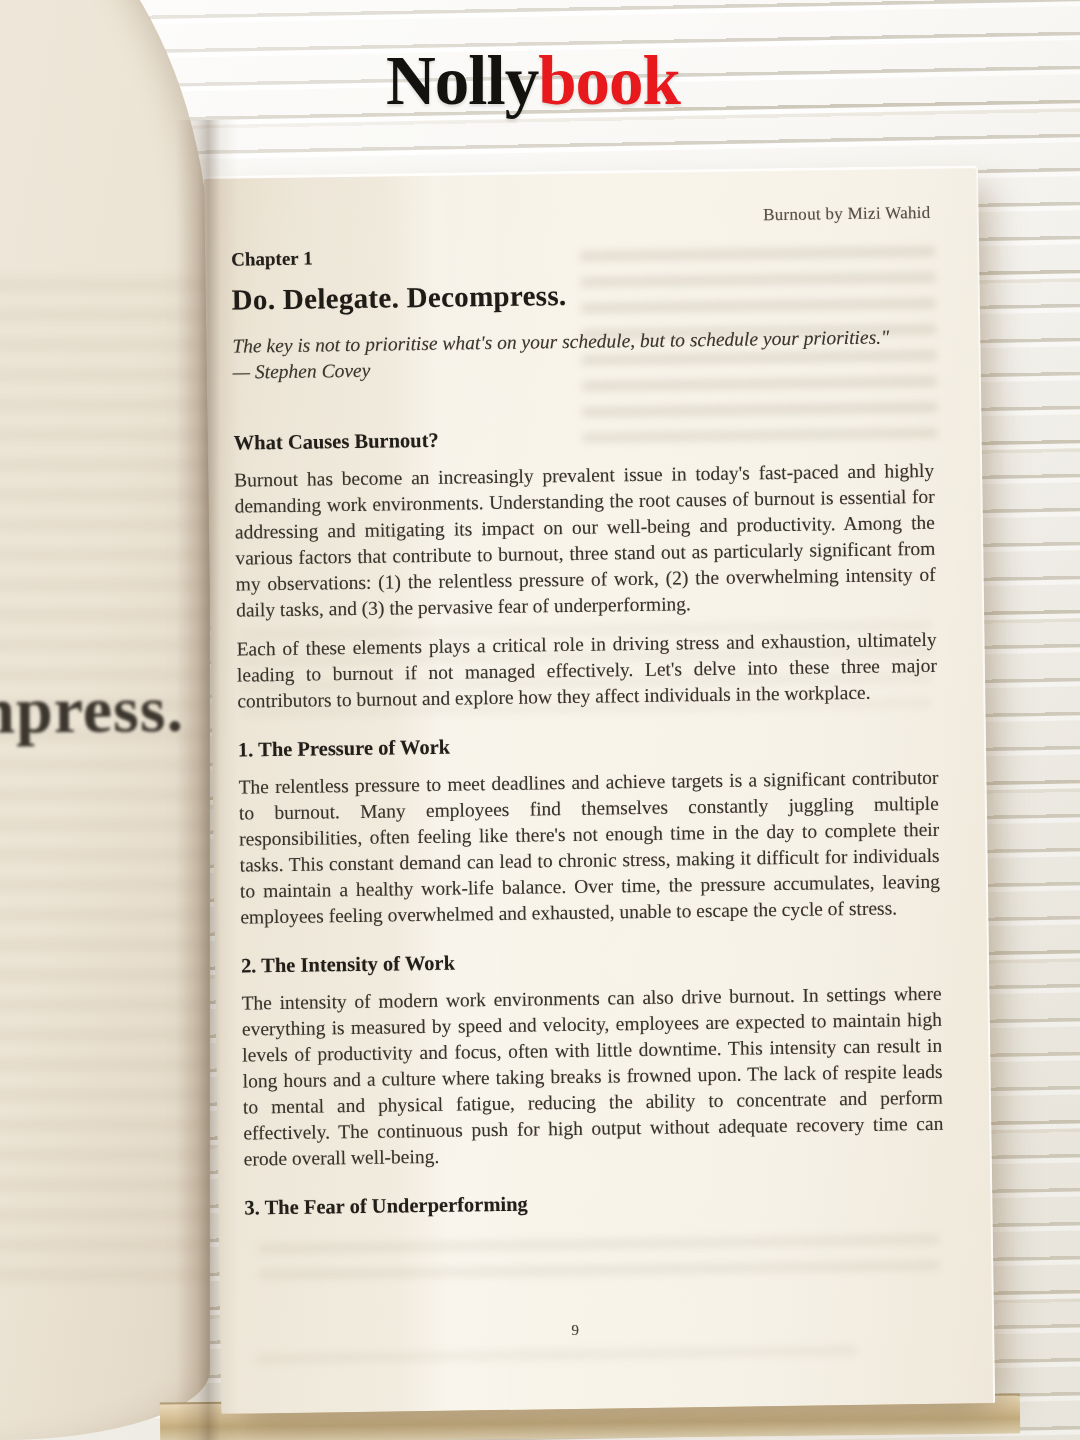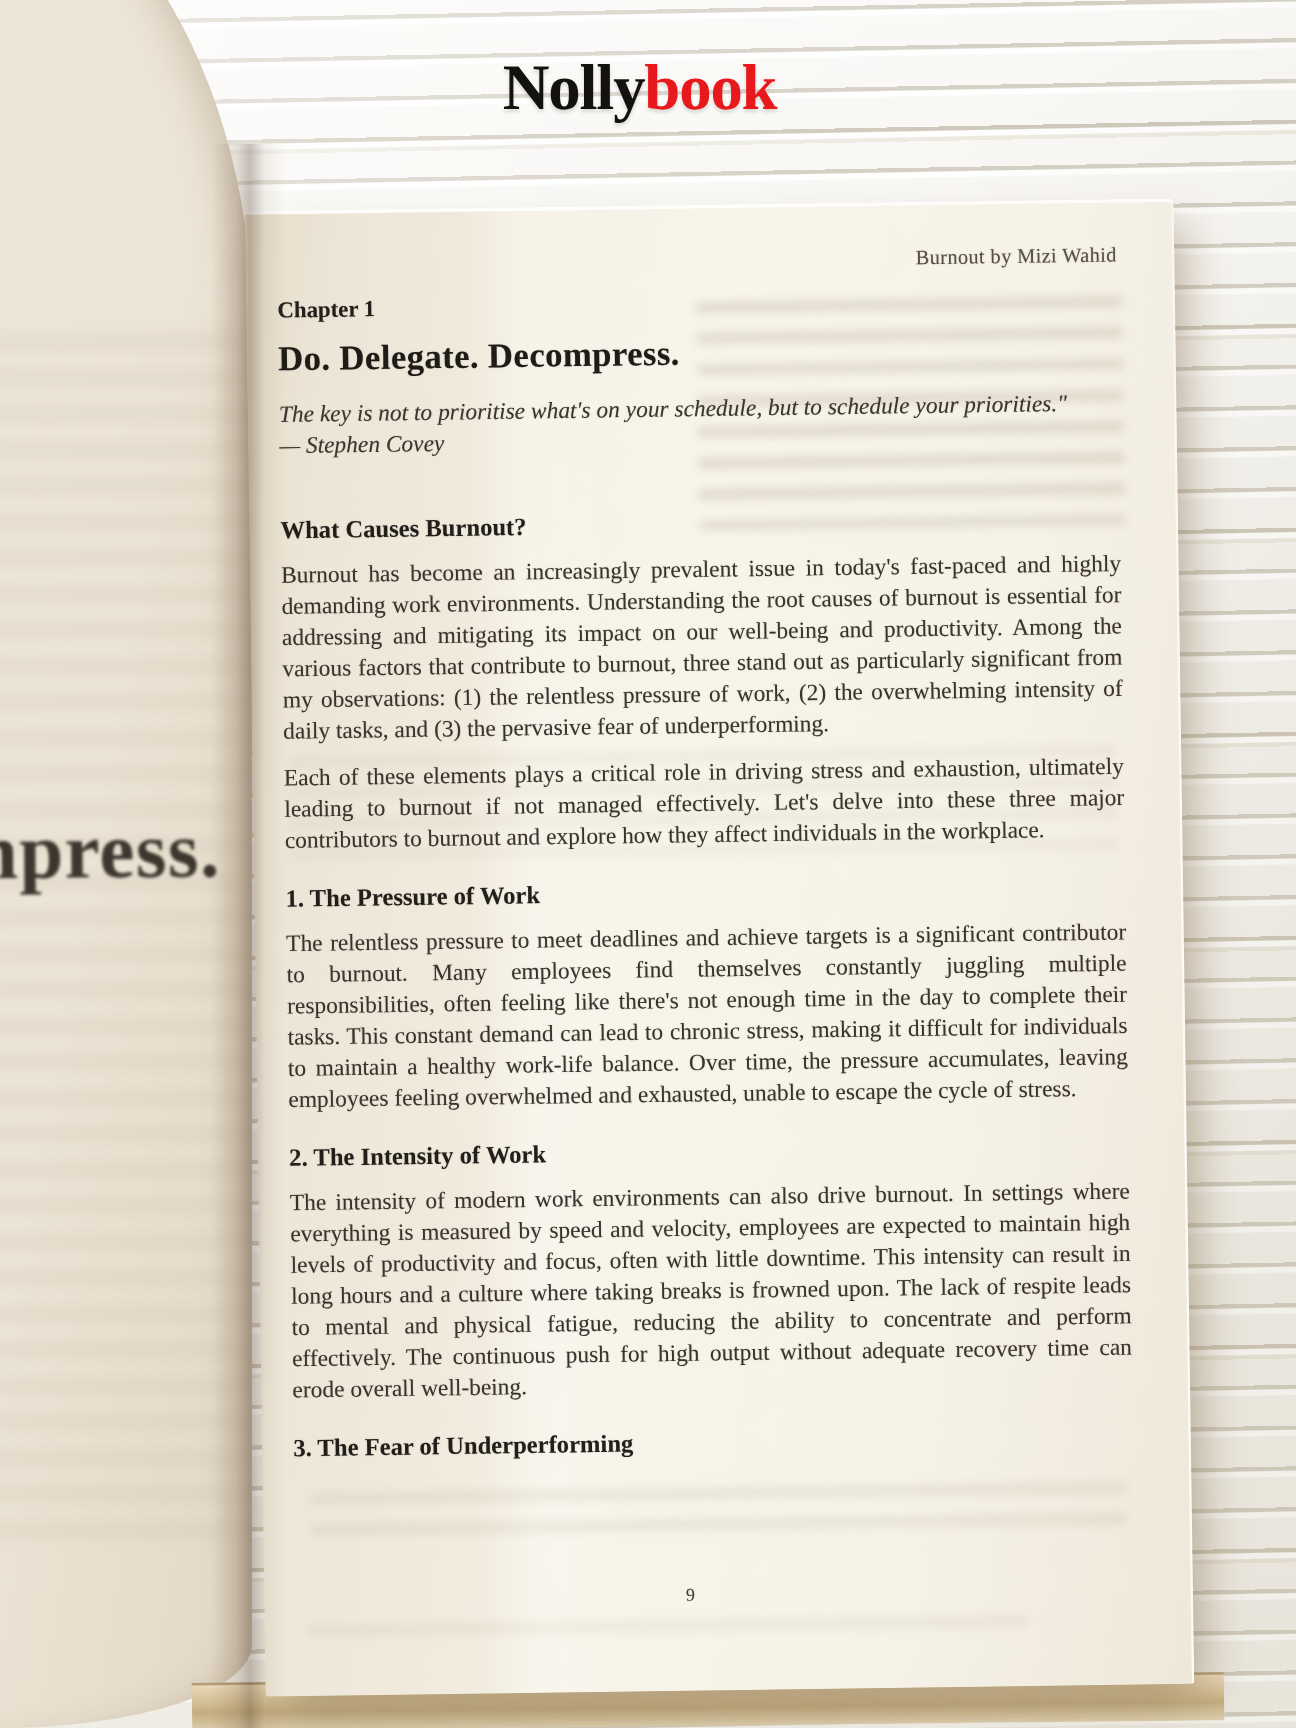--- a/index.html
+++ b/index.html
@@ -102,21 +102,21 @@
   .block-edge {
     position:absolute; left:160px; top:1398px; width:860px; height:40px;
     transform:rotate(-0.6deg); z-index:2;
     background:linear-gradient(180deg,#ead9b9 0%,#d3bd92 40%,#c4ad7f 60%,#dcceae 100%);
     border-top:2px solid rgba(150,125,85,.6);
   }
 
   
   .logo {
     position:absolute; left:0; top:42px; width:1066px; text-align:center; z-index:10;
-    font-weight:700; font-size:54px; letter-spacing:-1px;
+    font-weight:700; font-size:69px; letter-spacing:-1px;
     text-shadow:0 2px 3px rgba(120,115,105,.25);
     white-space:nowrap;
   }
   .logo .black { color:#14120f; }
   .logo .red   { color:#e8191d; }
 </style>
 </head>
 <body>
 
 <div class="scene">

